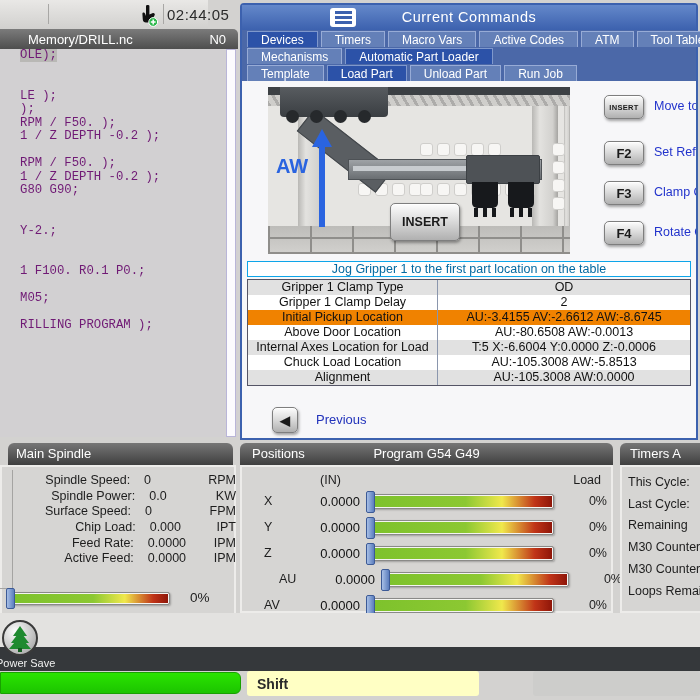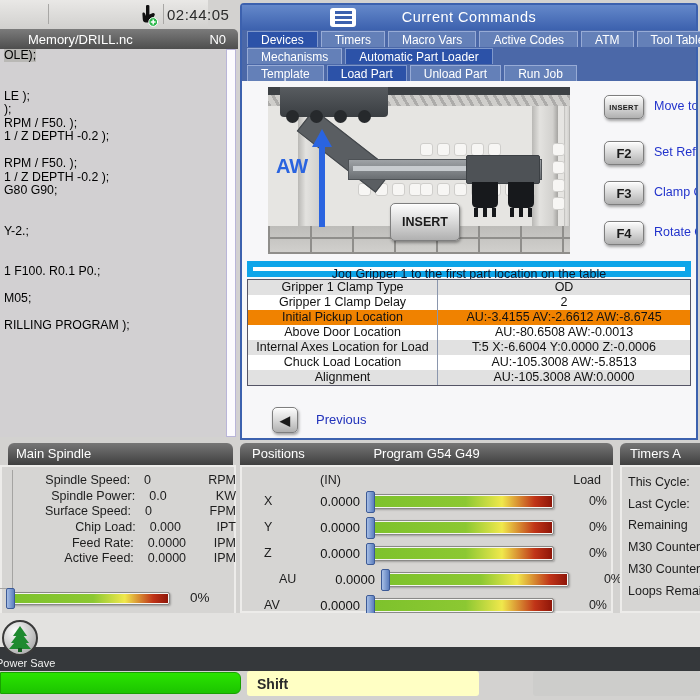--- a/index.html
+++ b/index.html
@@ -17,22 +17,22 @@
   .clock{left:167px;top:6px;font-size:15px;color:#2b2b2b;letter-spacing:.5px;}
   .touch-icon{left:137px;top:3px;}
 
   
   .prog-header{left:0;top:29px;width:238px;height:20px;
     background:linear-gradient(#7b7b7b,#4e4e4e);color:#fff;
     border-radius:0 5px 0 0;}
   .prog-title{left:28px;top:3px;font-size:13px;}
   .prog-block{right:12px;top:3px;font-size:13px;}
   .prog-body{left:0;top:49px;width:238px;height:388px;background:#d2d0d2;overflow:hidden;}
-  .code-line{height:13.5px;line-height:13.5px;font-size:12.3px;color:#000000;
-    padding-left:4px;white-space:nowrap;}
+  .code-line{height:13.5px;line-height:13.5px;font-size:12.3px;color:#701a75;
+    padding-left:20px;white-space:nowrap;font-family:Liberation Mono, monospace;}
   .cursor-line{background:#b9b8b5;}
   .prog-scroll{left:226px;top:49px;width:10px;height:388px;background:#fcfbfe;
     border:1px solid #b9b5d8;box-sizing:border-box;}
 
   
   .cc-panel{left:240px;top:3px;width:458px;height:437px;background:#f7f7f9;
     border:2px solid #3c61ae;box-sizing:border-box;border-radius:4px 4px 0 0;}
   .cc-title{height:25px;background:linear-gradient(#6488ca,#3c61ae);position:relative;}
   .cc-title-text{width:100%;text-align:center;line-height:25px;color:#fff;
     font-size:14.5px;letter-spacing:.5px;}
@@ -78,22 +78,22 @@
     box-shadow:0 0 0 3px rgba(255,255,255,.85),2px 3px 6px rgba(0,0,0,.4),inset 0 1px 0 #fff;}
 
   .keycap{background:linear-gradient(180deg,#fdfdfd 0%,#dcdcdc 45%,#b0b0b0 100%);
     border:1px solid #7e7e7e;border-radius:5px;color:#1a1a1a;font-weight:bold;
     display:flex;align-items:center;justify-content:center;box-sizing:border-box;
     box-shadow:inset 0 1px 0 #fff,1px 2px 3px rgba(0,0,0,.35);}
   .action-key{left:362px;width:40px;height:24px;font-size:13px;}
   .action-key.small-text{font-size:7.5px;letter-spacing:.3px;}
   .action-label{left:412px;width:80px;font-size:12.5px;color:#2233cc;white-space:nowrap;}
 
-  .message-bar{left:5px;top:180px;width:444px;height:16px;background:#fff;border:6px solid #0ea5e9;
-    box-sizing:border-box;text-align:center;font-size:12.5px;line-height:14px;color:#0f172a;}
+  .message-bar{left:5px;top:180px;width:444px;height:16px;background:#fff;border:1px solid #0ea5e9;
+    box-sizing:border-box;text-align:center;font-size:12.5px;line-height:14px;color:#0369a1;}
   .cc-table{left:5px;top:198px;width:444px;border:1px solid #556;box-sizing:border-box;background:#fff;}
   .t-row{display:flex;height:15px;line-height:15px;font-size:12.5px;color:#111;}
   .t-row > div{box-sizing:border-box;overflow:hidden;white-space:nowrap;text-align:center;}
   .t-name{width:43%;border-right:1px solid #8a96ad;}
   .t-value{width:57%;}
   .t-head{height:16px;line-height:16px;background:linear-gradient(#5c8cc8,#3f70b5);color:#fff;}
   .t-head .t-name{border-right:1px solid #2f5a96;}
   .t-row:nth-child(odd):not(.t-head){background:#e1e1e1;}
   .t-row.hl{background:#f08200 !important;}
   .prev-key{left:30px;top:326px;width:26px;height:26px;font-size:13px;}

